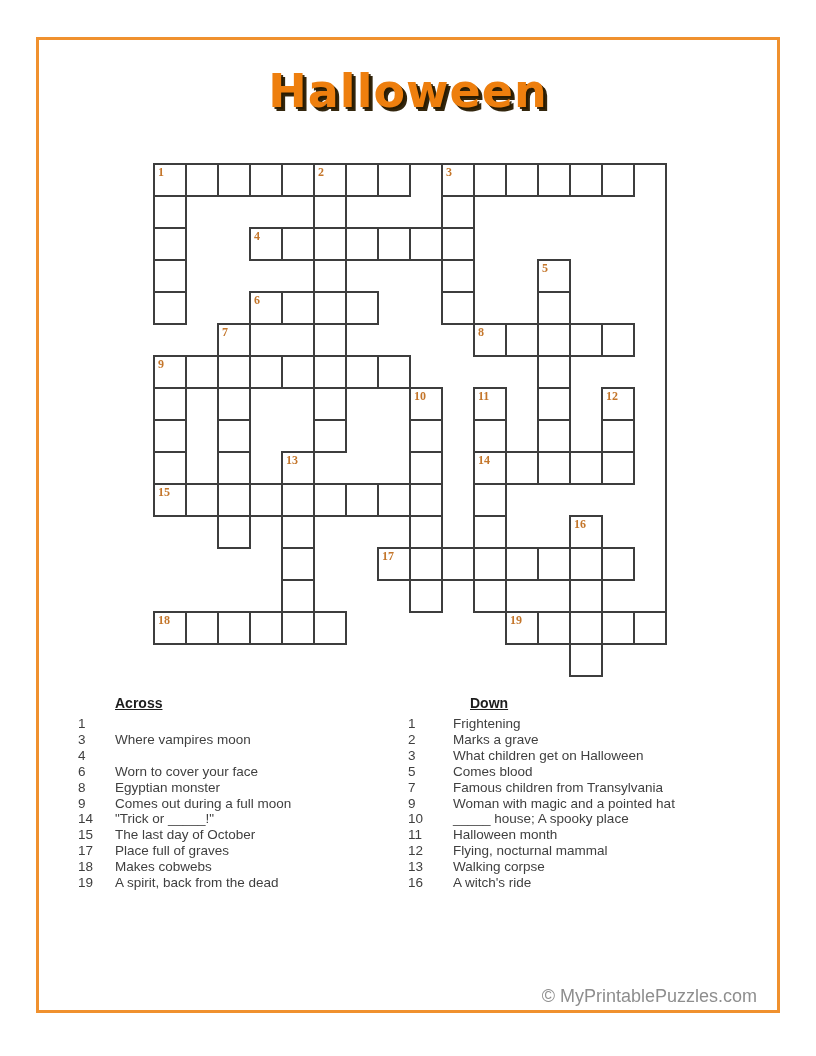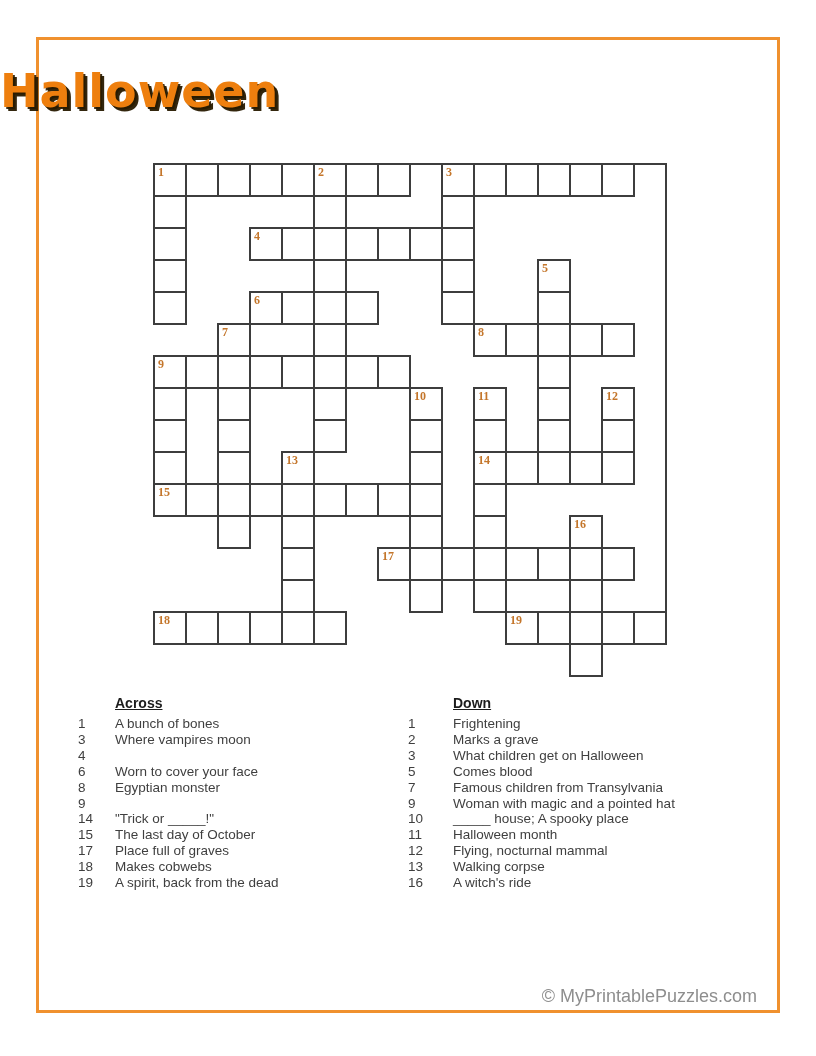--- a/index.html
+++ b/index.html
@@ -1,32 +1,32 @@
 <!DOCTYPE html>
 <html><head>
 <meta charset="utf-8">
 <style>
   html,body{margin:0;padding:0;background:#ffffff;}
   body{width:816px;height:1056px;position:relative;font-family:"Liberation Sans",sans-serif;overflow:hidden;}
   .frame{position:absolute;left:36px;top:37px;width:744px;height:976px;border:3px solid #f0912e;box-sizing:border-box;}
-  .title{position:absolute;left:0;top:64px;width:816px;
+  .title{position:absolute;left:0;top:64px;width:816px;text-align:center;
          font-family:"DejaVu Sans",sans-serif;font-weight:bold;font-size:46px;letter-spacing:1px;
          text-shadow:4px 4px 0 rgba(40,26,0,0.95),2px 2px 0 rgba(40,26,0,0.9);}
   .grid{position:absolute;left:153px;top:163px;width:516px;height:516px;}
   .cell{position:absolute;width:34px;height:34px;box-sizing:border-box;
         border:2px solid #3d3d3d;background:#ffffff;}
   .cellnum{position:absolute;left:3px;top:1px;font-family:"Liberation Serif",serif;
            font-size:12px;font-weight:600;line-height:13px;}
   .gridline{position:absolute;background:#3d3d3d;}
   .clues{position:absolute;top:695px;font-size:13.5px;color:#3f3f3f;}
   .clues-across{left:78px;width:330px;}
   .clues-down{left:408px;width:330px;}
   .clue-header{font-weight:bold;text-decoration:underline;color:#1c1c1c;font-size:14px;margin-bottom:5px;}
   .clues-across .clue-header{margin-left:37px;}
-  .clues-down .clue-header{margin-left:45px;}
+  .clues-down .clue-header{margin-left:62px;}
   .clue-row{display:flex;line-height:15.9px;}
   .clue-num{flex:0 0 auto;}
   .clues-across .clue-num{width:37px;}
   .clues-down .clue-num{width:45px;}
   .clue-text{flex:1 1 auto;white-space:nowrap;}
   .footer{position:absolute;top:986px;right:59px;font-size:18px;color:#8e8e8e;}
 </style>
 </head>
 <body>
 
@@ -191,39 +191,39 @@
     <div class="cell" style="left: 448px; top: 448px;"></div>
     <div class="cell" style="left: 480px; top: 448px;"></div>
     <div class="cell" style="left: 416px; top: 480px;"></div>
   </div>
 
 <div class="clues clues-across">
   <div class="clue-header">Across</div>
   <div id="across-list">
       <div class="clue-row">
         <span class="clue-num">1</span>
-        <span class="clue-text">A bunch of bones</span>
       </div>
       <div class="clue-row">
         <span class="clue-num">3</span>
         <span class="clue-text">Where vampires moon</span>
       </div>
       <div class="clue-row">
         <span class="clue-num">4</span>
       </div>
       <div class="clue-row">
         <span class="clue-num">6</span>
         <span class="clue-text">Worn to cover your face</span>
       </div>
       <div class="clue-row">
         <span class="clue-num">8</span>
         <span class="clue-text">Egyptian monster</span>
       </div>
       <div class="clue-row">
         <span class="clue-num">9</span>
+        <span class="clue-text">Comes out during a full moon</span>
       </div>
       <div class="clue-row">
         <span class="clue-num">14</span>
         <span class="clue-text">"Trick or _____!"</span>
       </div>
       <div class="clue-row">
         <span class="clue-num">15</span>
         <span class="clue-text">The last day of October</span>
       </div>
       <div class="clue-row">

